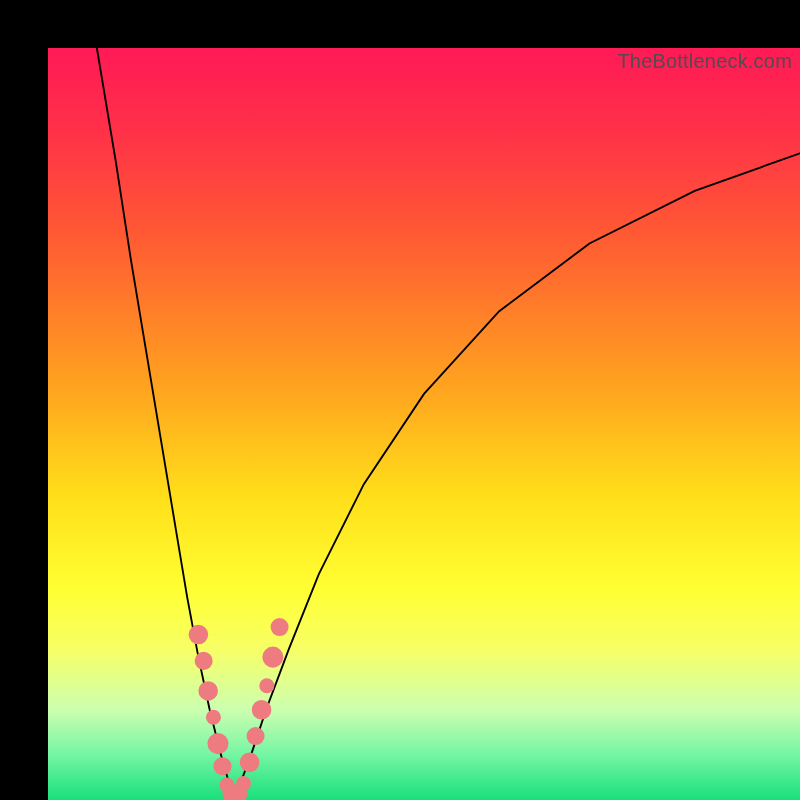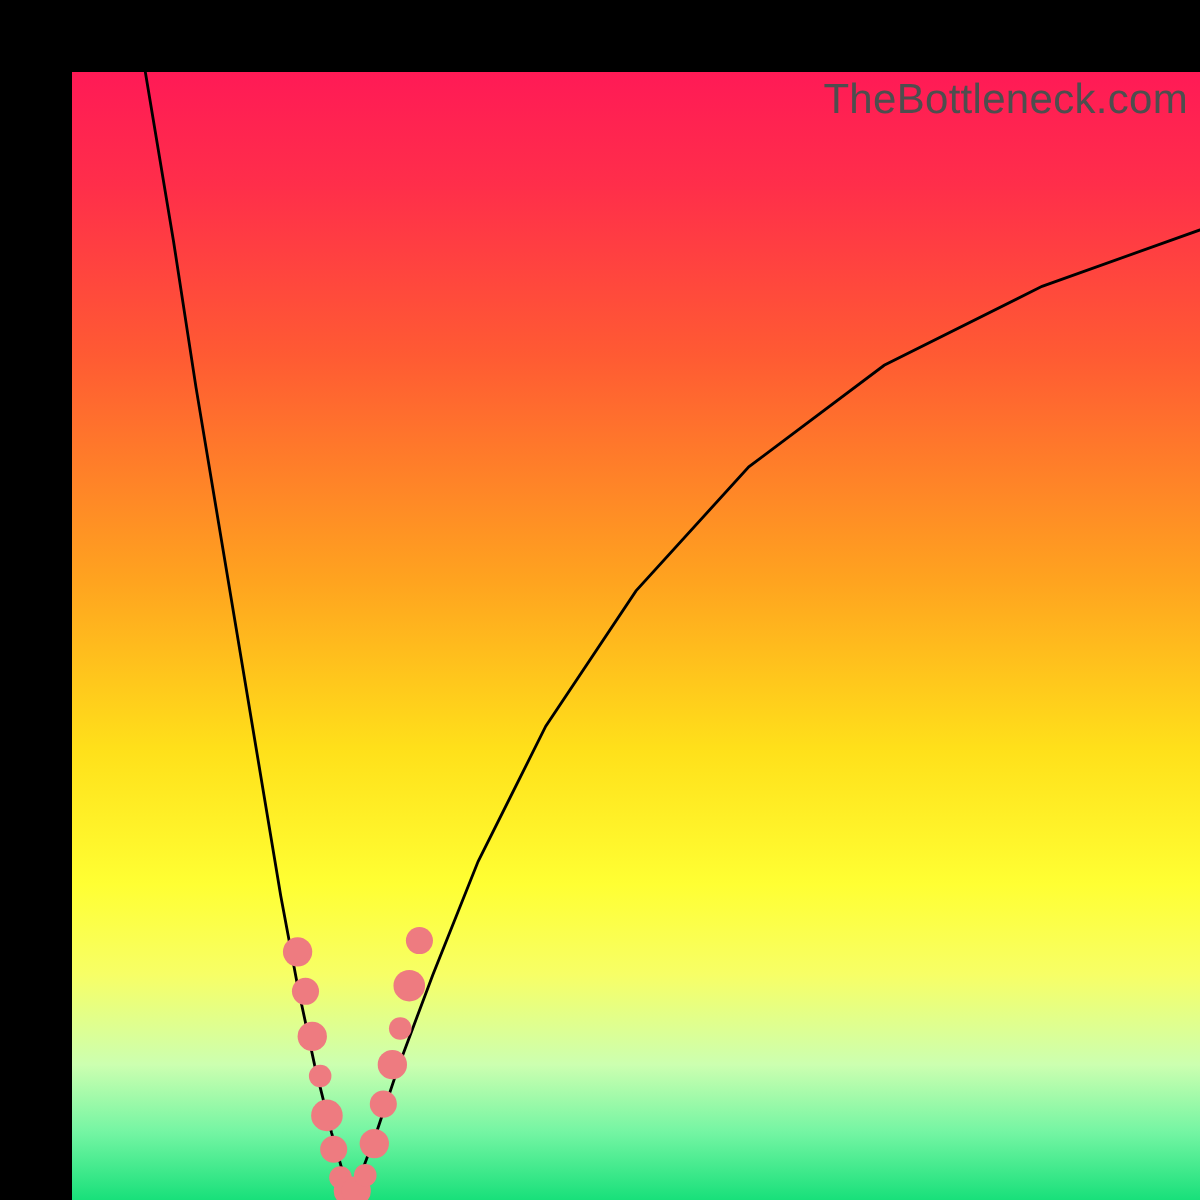--- a/index.html
+++ b/index.html
@@ -32,21 +32,21 @@
   .curve-svg {
     position: absolute;
     inset: 0;
     width: 100%;
     height: 100%;
   }
   .watermark {
     position: absolute;
     top: 2px;
     right: 8px;
-    font-size: 28px;
+    font-size: 20px;
     font-weight: 500;
     color: #4e4e4e;
     letter-spacing: 0.2px;
     user-select: none;
   }
   .dot {
     fill: #ee7b80;
     stroke: none;
   }
 </style>

